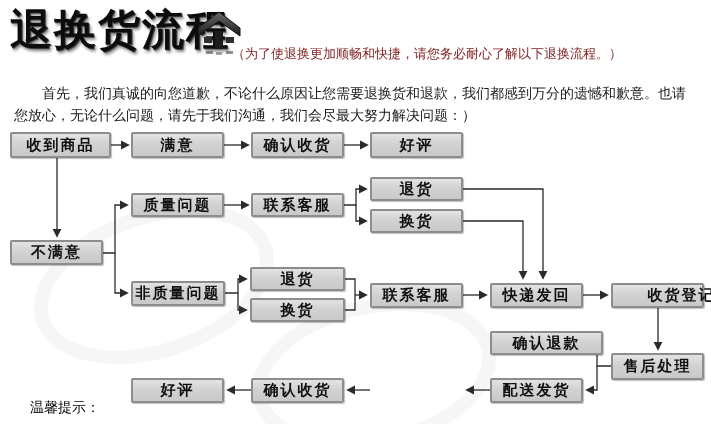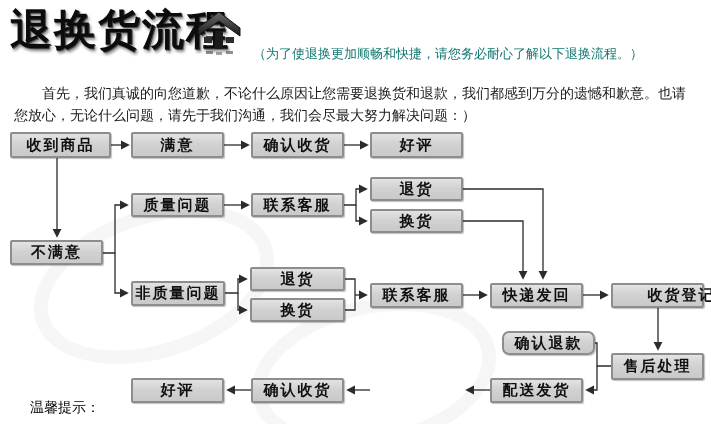--- a/index.html
+++ b/index.html
@@ -16,21 +16,21 @@
     font-size:42px;font-weight:bold;letter-spacing:2px;color:#0c0c0c;
     text-shadow:1px 1px 0 #4a4a4a,2px 3px 3px rgba(0,0,0,.45);
     white-space:nowrap;
   }
   .title-reflect-clip{
     position:absolute;left:10px;top:49px;height:15px;overflow:hidden;width:240px;
     opacity:.22;pointer-events:none;
   }
   .house{position:absolute;left:196px;top:11px;}
   .subtitle{
-    position:absolute;left:253px;top:45px;font-size:13px;color:#0f766e;white-space:nowrap;
+    position:absolute;left:232px;top:45px;font-size:13px;color:#7f1d1d;white-space:nowrap;
   }
   
   .intro{
     position:absolute;left:14px;top:82px;width:682px;
     font-size:14px;line-height:1.6;color:#1a1a1a;text-indent:2em;
   }
   
   .flow{position:absolute;left:0;top:0;width:711px;height:424px;}
   svg.wires{position:absolute;left:0;top:0;pointer-events:none;}
   .fb{
@@ -50,21 +50,21 @@
   .b-cs1{left:251px;top:193px;width:93px;height:24px;}
   .b-return1{left:370px;top:177px;width:93px;height:24px;}
   .b-exchange1{left:370px;top:209px;width:93px;height:24px;}
   .b-dissatisfied{left:10px;top:240px;width:93px;height:25px;}
   .b-nonquality{left:131px;top:281px;width:94px;height:25px;}
   .b-return2{left:250px;top:267px;width:95px;height:24px;}
   .b-exchange2{left:250px;top:298px;width:95px;height:24px;}
   .b-cs2{left:370px;top:283px;width:93px;height:25px;}
   .b-shipback{left:490px;top:283px;width:93px;height:25px;}
   .b-register{left:611px;top:283px;width:93px;height:25px;padding-left:48px;}
-  .b-refund{left:502px;top:331px;width:93px;height:24px;border-radius:7px;}
+  .b-refund{left:490px;top:331px;width:113px;height:24px;}
   .b-aftersales{left:611px;top:353px;width:93px;height:27px;}
   .b-dispatch{left:490px;top:378px;width:93px;height:25px;}
   .b-express{left:370px;top:378px;width:93px;height:25px;}
   .b-confirm-bot{left:251px;top:378px;width:93px;height:25px;}
   .b-review-bot{left:131px;top:378px;width:93px;height:25px;}
   
   .tip{position:absolute;left:30px;top:399px;font-size:14px;color:#000000;}
   
   .wm{position:absolute;border:14px solid rgba(0,0,0,.035);border-radius:50%;
       width:220px;height:120px;pointer-events:none;}

